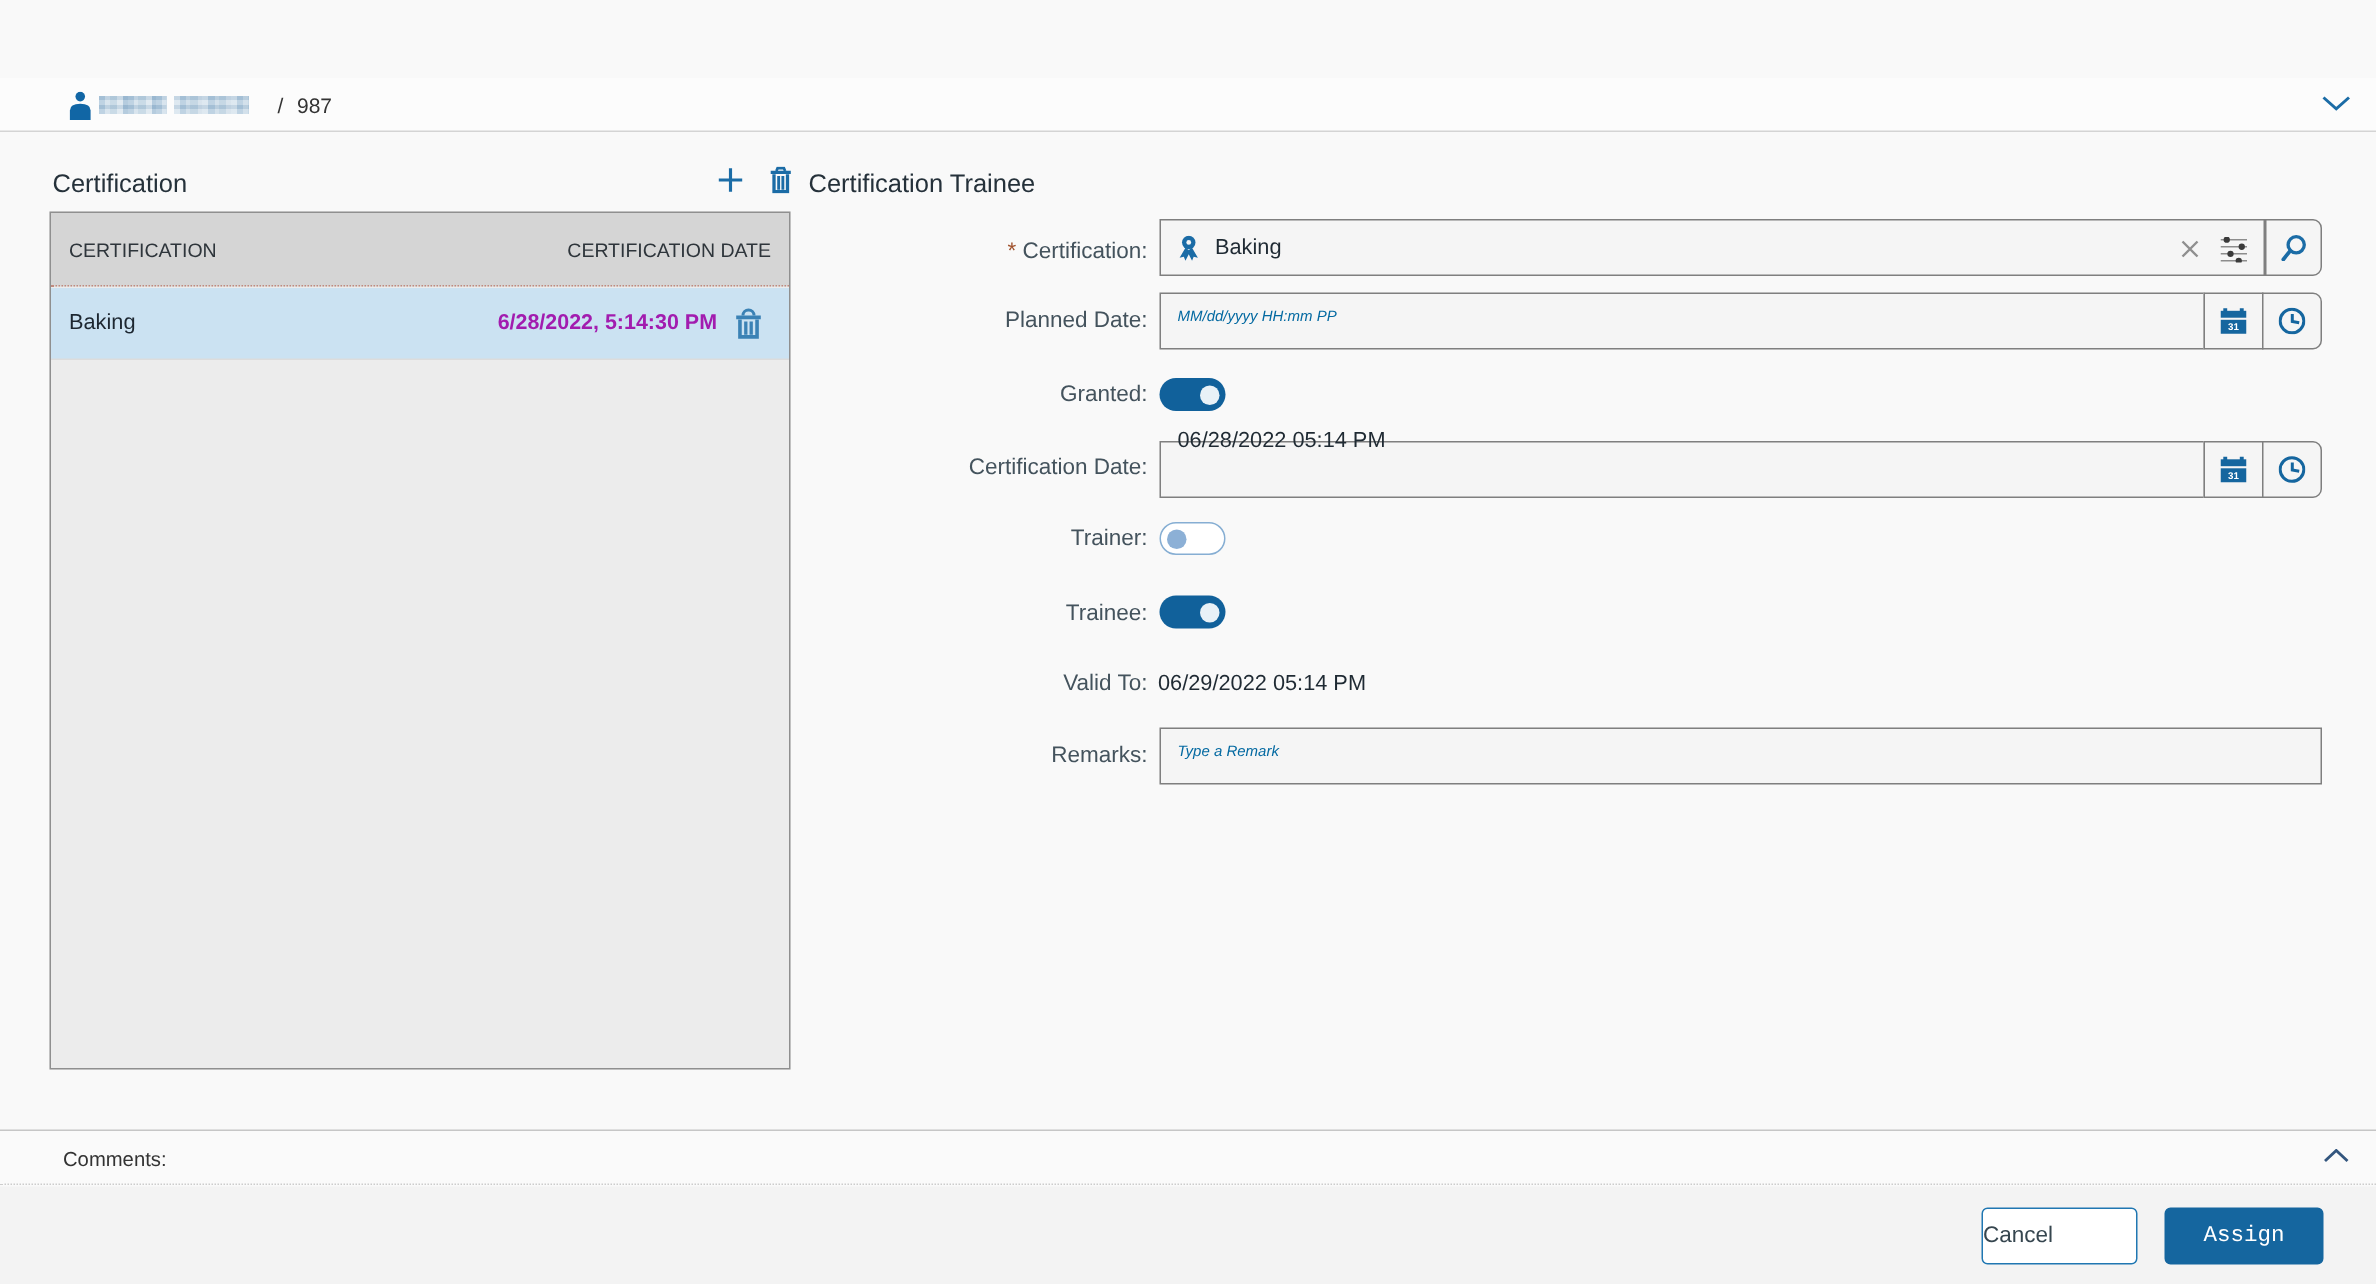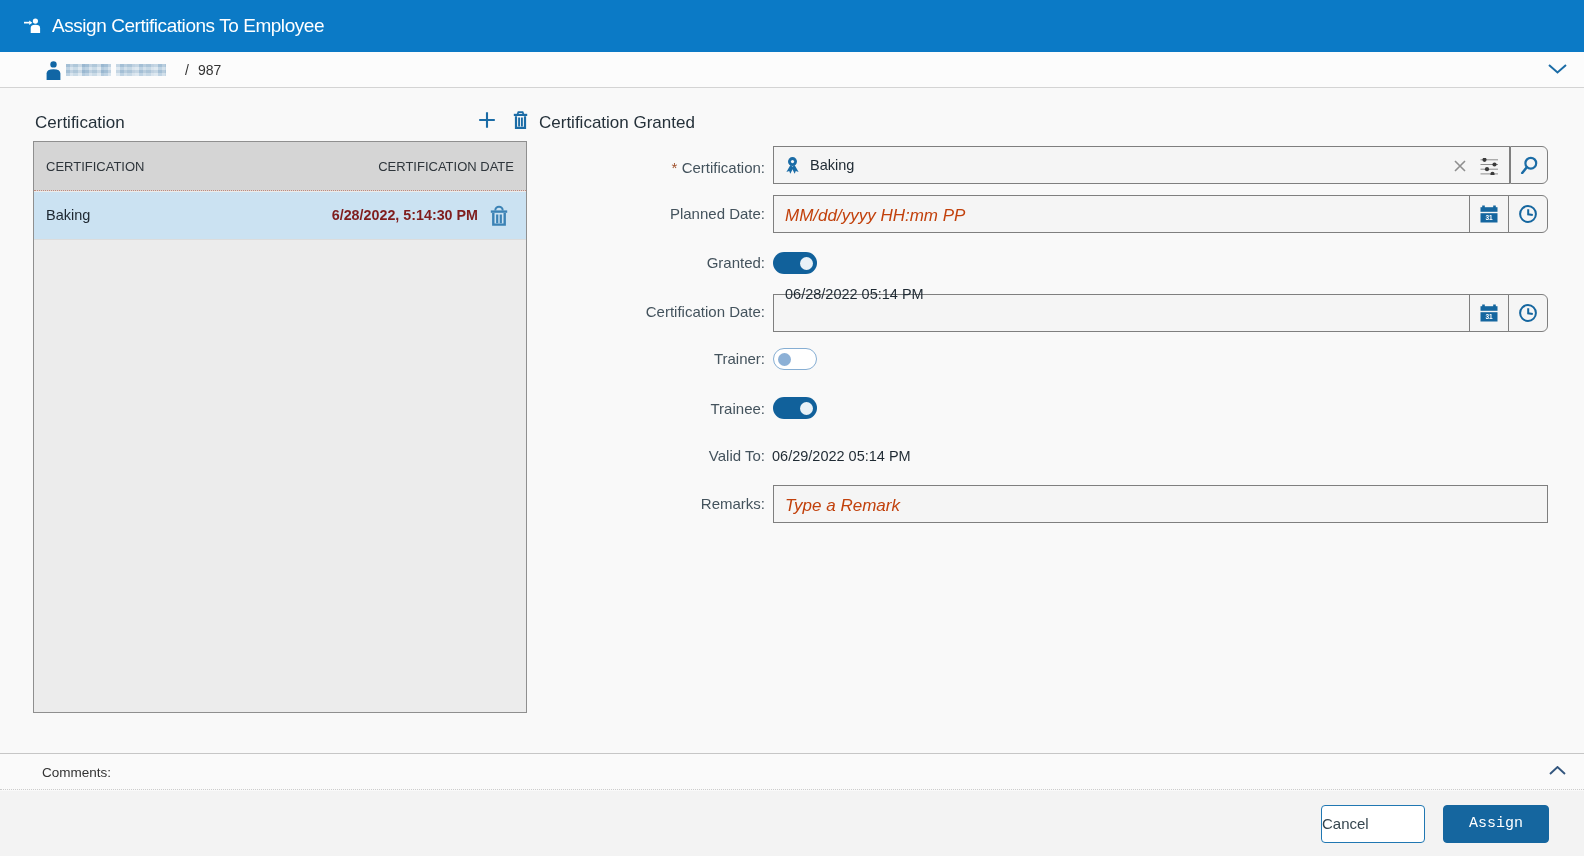--- a/index.html
+++ b/index.html
@@ -25,74 +25,63 @@
 
   .h1 { position:absolute; font-size:17px; color:#25313a; }
 
   
   #panel { position:absolute; left:33px; top:141px; width:494px; height:572px; background:#ececec; border:1px solid #8f8f8f; }
   #panel .thead { position:absolute; left:0; top:0; width:492px; height:49px; background:#d5d5d5; border-bottom:1px dotted #c08a7e; }
   #panel .thead .c1 { position:absolute; left:12px; top:17px; font-size:13px; color:#2e353b; }
   #panel .thead .c2 { position:absolute; right:12px; top:17px; font-size:13px; color:#2e353b; }
   #panel .trow { position:absolute; left:0; top:50px; width:492px; height:48px; background:#cbe2f2; border-bottom:1px solid #dcdcdc; }
   #panel .trow .name { position:absolute; left:12px; top:15px; font-size:14.5px; color:#1d2731; }
-  #panel .trow .date { position:absolute; right:48px; top:15px; font-size:14.3px; font-weight:bold; color:#7f1d1d; }
+  #panel .trow .date { position:absolute; right:48px; top:15px; font-size:14.3px; font-weight:bold; color:#a21caf; }
 
   
   .flabel { position:absolute; font-size:15px; color:#44535d; text-align:right; right:819px; white-space:nowrap; }
   .input { position:absolute; background:#f5f5f5; border:1px solid #7f7f7f; }
   .btn-ico { position:absolute; background:#f5f5f5; border:1px solid #7f7f7f; }
-  .ph { font-style:italic; color:#c2410c; font-size:17px; }
+  .ph { font-style:italic; color:#0369a1; font-size:10px; }
   .val { font-size:14.5px; color:#1f2a33; }
 
   .toggle-on { position:absolute; width:44px; height:22px; border-radius:11px; background:#11619b; }
   .toggle-on .knob { position:absolute; right:4px; top:4.5px; width:13px; height:13px; border-radius:6.5px; background:#e8f1f7; }
   .toggle-off { position:absolute; width:44px; height:22px; border-radius:11px; background:#fff; border:1px solid #86aed3; }
   .toggle-off .knob { position:absolute; left:4px; top:3.5px; width:13px; height:13px; border-radius:6.5px; background:#8cb0d6; }
 
   #commentsbar { position:absolute; left:0; top:753px; width:1584px; height:37px; background:#fafafa; border-top:1px solid #c6c6c6; border-bottom:1px dotted #cccccc; }
   #commentsbar .lbl { position:absolute; left:42px; top:11px; font-size:13.5px; color:#333; }
 
   #footer { position:absolute; left:0; top:791px; width:1584px; height:65px; background:#f3f3f3; }
   .btn-cancel { position:absolute; left:1321px; top:805px; width:104px; height:38px; background:#fff; border:1px solid #2077b2; border-radius:4px; font-size:15px; color:#36464f; text-align:left; line-height:36px; }
   .btn-assign { position:absolute; left:1443px; top:805px; width:106px; height:38px; background:#15669f; border:1px solid #15669f; border-radius:4px; font-size:15px; color:#fff; text-align:center; line-height:36px;font-family:Liberation Mono, monospace; }
 </style>
 </head>
 <body>
 <div id="page">
 
-  <div id="topbar">
-    <svg class="abs" style="left:24px;top:18px" width="18" height="15" viewBox="0 0 18 15">
-      <g fill="#fff">
-        <circle cx="11.4" cy="3.1" r="2.6"></circle>
-        <path d="M6.7 15 L6.7 9.9 Q6.7 6.7 11.4 6.7 Q16.1 6.7 16.1 9.9 L16.1 15 Z"></path>
-        <rect x="0" y="3.8" width="5.6" height="1.7"></rect>
-        <path d="M5.2 2.4 L8.4 4.65 L5.2 6.9 Z"></path>
-      </g>
-    </svg>
-    <div class="title">Assign Certifications To Employee</div>
-  </div>
 
   <div id="subhdr"></div>
   <svg class="abs" style="left:46px;top:61px" width="15" height="19" viewBox="0 0 15 19">
     <g fill="#1166a5">
       <circle cx="7.5" cy="3.4" r="3.2"></circle>
       <path d="M0.6 19 L0.6 12.6 Q0.6 8.2 7.5 8.2 Q14.4 8.2 14.4 12.6 L14.4 19 Z"></path>
     </g>
   </svg>
   <div class="blur1"></div>
   <div class="blur2"></div>
   <div class="abs" style="left:185px;top:62px;font-size:14px;color:#333">/</div>
   <div class="abs" style="left:198px;top:62px;font-size:14px;color:#333">987</div>
   <svg class="abs" style="left:1548px;top:64px" width="19" height="10" viewBox="0 0 19 10">
     <path d="M1 1 L9.5 8.5 L18 1" fill="none" stroke="#1b6ca6" stroke-width="2"></path>
   </svg>
 
   <div class="h1" style="left:35px;top:113px;">Certification</div>
-  <div class="h1" style="left:539px;top:113px;">Certification Granted</div>
+  <div class="h1" style="left:539px;top:113px;">Certification Trainee</div>
 
   <svg class="abs" style="left:478px;top:111px" width="18" height="18" viewBox="0 0 18 18">
     <path d="M9 1.2 L9 16.8 M1.2 9 L16.8 9" stroke="#1b6ca6" stroke-width="2.1" fill="none"></path>
   </svg>
   <svg class="abs" style="left:513px;top:111px" width="15" height="18" viewBox="0 0 15 18">
     <g stroke="#1b6ca6" fill="none">
       <path d="M4.6 3 L5.4 1.1 L9.6 1.1 L10.4 3" stroke-width="1.8"></path>
       <path d="M0.8 3.9 L14.2 3.9" stroke-width="2.2"></path>
       <path d="M3 5.2 L3 16.8 L12 16.8 L12 5.2" stroke-width="2.2"></path>
       <path d="M6.1 6.4 L6.1 15.5 M8.9 6.4 L8.9 15.5" stroke-width="1.9"></path>

